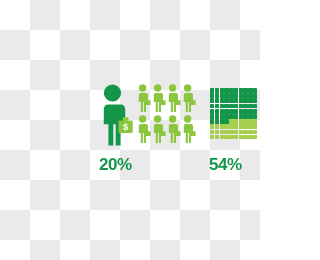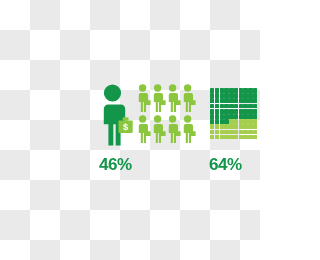--- a/index.html
+++ b/index.html
@@ -159,21 +159,21 @@
             <path d="M2.1 9 h7 a1.9 1.9 0 0 1 1.9 1.9 v7.1 h-2 v10.1 h-2.1 v-10.1 h-1 v10.1 h-2.1 v-10.1 h-2 v-7.1 a1.9 1.9 0 0 1 1.9 -1.9 z" fill="#8cc63f"></path>
             <rect x="8.3" y="16.2" width="5.3" height="4.9" rx="0.4" fill="#8cc63f"></rect>
           </svg>
         <svg class="small-person" viewBox="0 0 14 29">
             <circle cx="5.6" cy="4" r="3.7" fill="#8cc63f"></circle>
             <path d="M2.1 9 h7 a1.9 1.9 0 0 1 1.9 1.9 v7.1 h-2 v10.1 h-2.1 v-10.1 h-1 v10.1 h-2.1 v-10.1 h-2 v-7.1 a1.9 1.9 0 0 1 1.9 -1.9 z" fill="#8cc63f"></path>
             <rect x="8.3" y="16.2" width="5.3" height="4.9" rx="0.4" fill="#8cc63f"></rect>
           </svg>
       </div>
     </div>
-    <div class="caption" id="cap-people" style="color: rgb(19, 149, 74);">46%</div>
+    <div class="caption" id="cap-people" style="color: rgb(19, 149, 74);">20%</div>
   </div>
 
   <div class="panel" id="panel-dots">
     <div class="dot-grid" id="dot-grid">
         <span class="dot" style="background: rgb(19, 149, 74);"></span>
         <span class="dot" style="background: rgb(19, 149, 74);"></span>
         <span class="dot" style="background: rgb(19, 149, 74);"></span>
         <span class="dot" style="background: rgb(19, 149, 74);"></span>
         <span class="dot" style="background: rgb(19, 149, 74);"></span>
         <span class="dot" style="background: rgb(19, 149, 74);"></span>
@@ -265,16 +265,16 @@
         <span class="dot" style="background: rgb(166, 206, 78);"></span>
         <span class="dot" style="background: rgb(166, 206, 78);"></span>
         <span class="dot" style="background: rgb(166, 206, 78);"></span>
         <span class="dot" style="background: rgb(166, 206, 78);"></span>
         <span class="dot" style="background: rgb(166, 206, 78);"></span>
         <span class="dot" style="background: rgb(166, 206, 78);"></span>
         <span class="dot" style="background: rgb(166, 206, 78);"></span>
         <span class="dot" style="background: rgb(166, 206, 78);"></span>
         <span class="dot" style="background: rgb(166, 206, 78);"></span>
       </div>
-    <div class="caption" id="cap-dots" style="color: rgb(19, 149, 74);">64%</div>
+    <div class="caption" id="cap-dots" style="color: rgb(19, 149, 74);">54%</div>
   </div>
 
 </div>
 
 </body></html>

